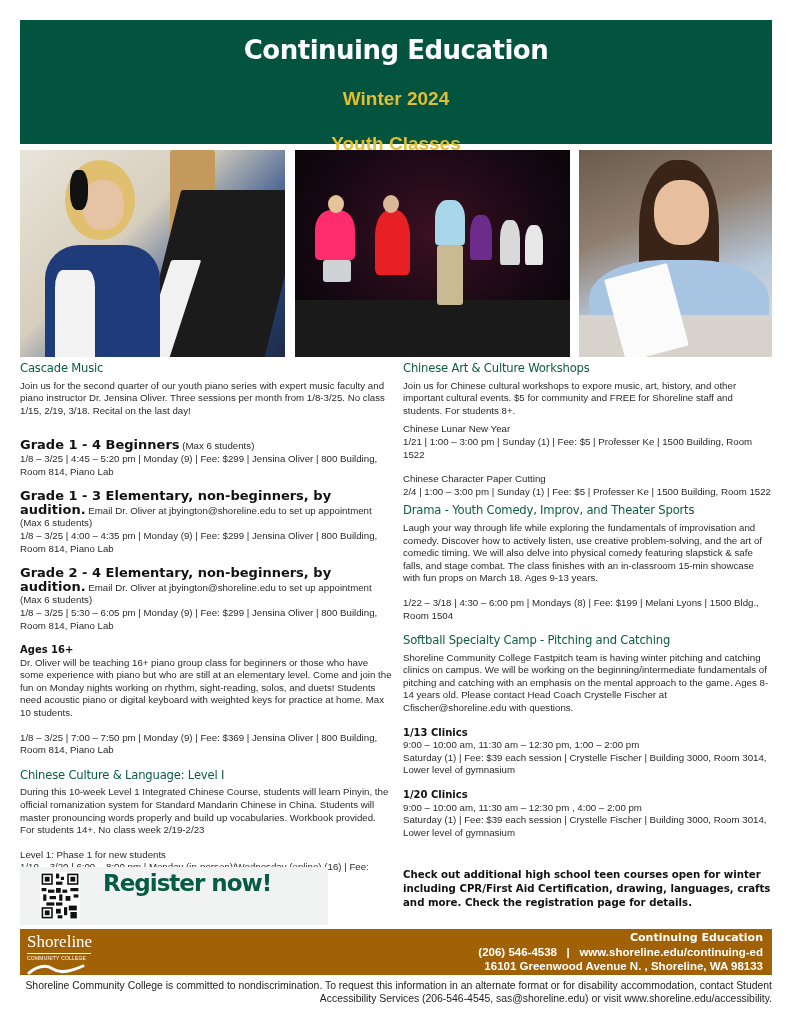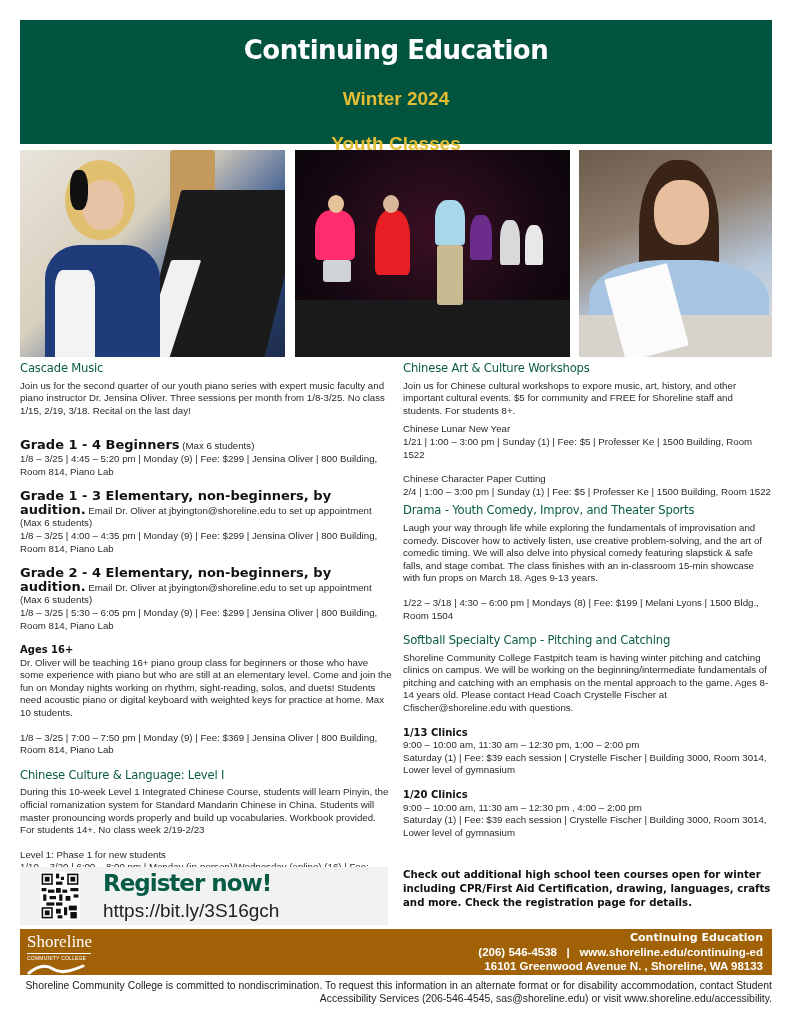--- a/index.html
+++ b/index.html
@@ -27,21 +27,21 @@
 
   h2 { font-family: "DejaVu Sans", sans-serif; font-weight: normal; color: #0b5c44; font-size: 11.6px; margin-bottom: 5px; letter-spacing: -0.2px; }
   h3 { font-family: "DejaVu Sans", sans-serif; font-weight: bold; color: #111; font-size: 10px; }
   p { margin-bottom: 0; }
   .b { font-family: "DejaVu Sans", sans-serif; font-weight: bold; color: #111; font-size: 13px; }
   .gap { height: 12px; }
   .gap-s { height: 6px; }
   .gap-l { height: 22px; }
 
   .register {
-    position: absolute; left: 20px; top: 867px; width: 368px; height: 58px; background: #f1f2f2;
+    position: absolute; left: 20px; top: 867px; width: 308px; height: 58px; background: #f1f2f2;
   }
   .qr { position: absolute; left: 20px; top: 5px; width: 40px; height: 48px; }
   .register .reg-title { position: absolute; left: 83px; top: 3px; font-family: "DejaVu Sans", sans-serif; font-weight: bold; color: #075a43; font-size: 23px; letter-spacing: -1px; }
   .register .reg-url { position: absolute; left: 83px; top: 33px; font-size: 19px; color: #222; }
 
   .teen-note { position: absolute; left: 403px; top: 868px; width: 370px; font-family: "DejaVu Sans", sans-serif; font-weight: bold; font-size: 10.2px; line-height: 14px; color: #111; }
 
   .footer {
     position: absolute; left: 20px; top: 929px; width: 752px; height: 46px; background: #a16207; color: #fff;
   }
@@ -187,21 +187,20 @@
     <rect x="21" y="14" width="3" height="2" fill="#111"></rect>
       <rect x="4" y="19" width="5" height="2" fill="#111"></rect>
       <rect x="10" y="19" width="4" height="2" fill="#111"></rect>
     <rect x="10" y="23" width="3" height="3" fill="#111"></rect>
       <rect x="15" y="22" width="2" height="5" fill="#111"></rect>
       <rect x="18" y="21" width="5" height="3" fill="#111"></rect>
     <rect x="19" y="25" width="4" height="4" fill="#111"></rect>
       <rect x="11" y="27" width="3" height="2" fill="#111"></rect>
   </svg>
   <div class="reg-title">Register now!</div>
-  <div class="reg-url">https://bit.ly/3S16gch</div>
 </div>
 
 <div class="teen-note">Check out additional high school teen courses open for winter including CPR/First Aid Certification, drawing, languages, crafts and more. Check the registration page for details.</div>
 
 <div class="footer">
   <div class="logo">
     <div class="name">Shoreline</div>
     <div class="sub">COMMUNITY COLLEGE</div>
     <svg width="60" height="12" viewBox="0 0 60 12">
       <path d="M2 10 C 12 2, 20 2, 26 6 S 40 10, 56 3" stroke="#fff" stroke-width="3" fill="none" stroke-linecap="round"></path>

